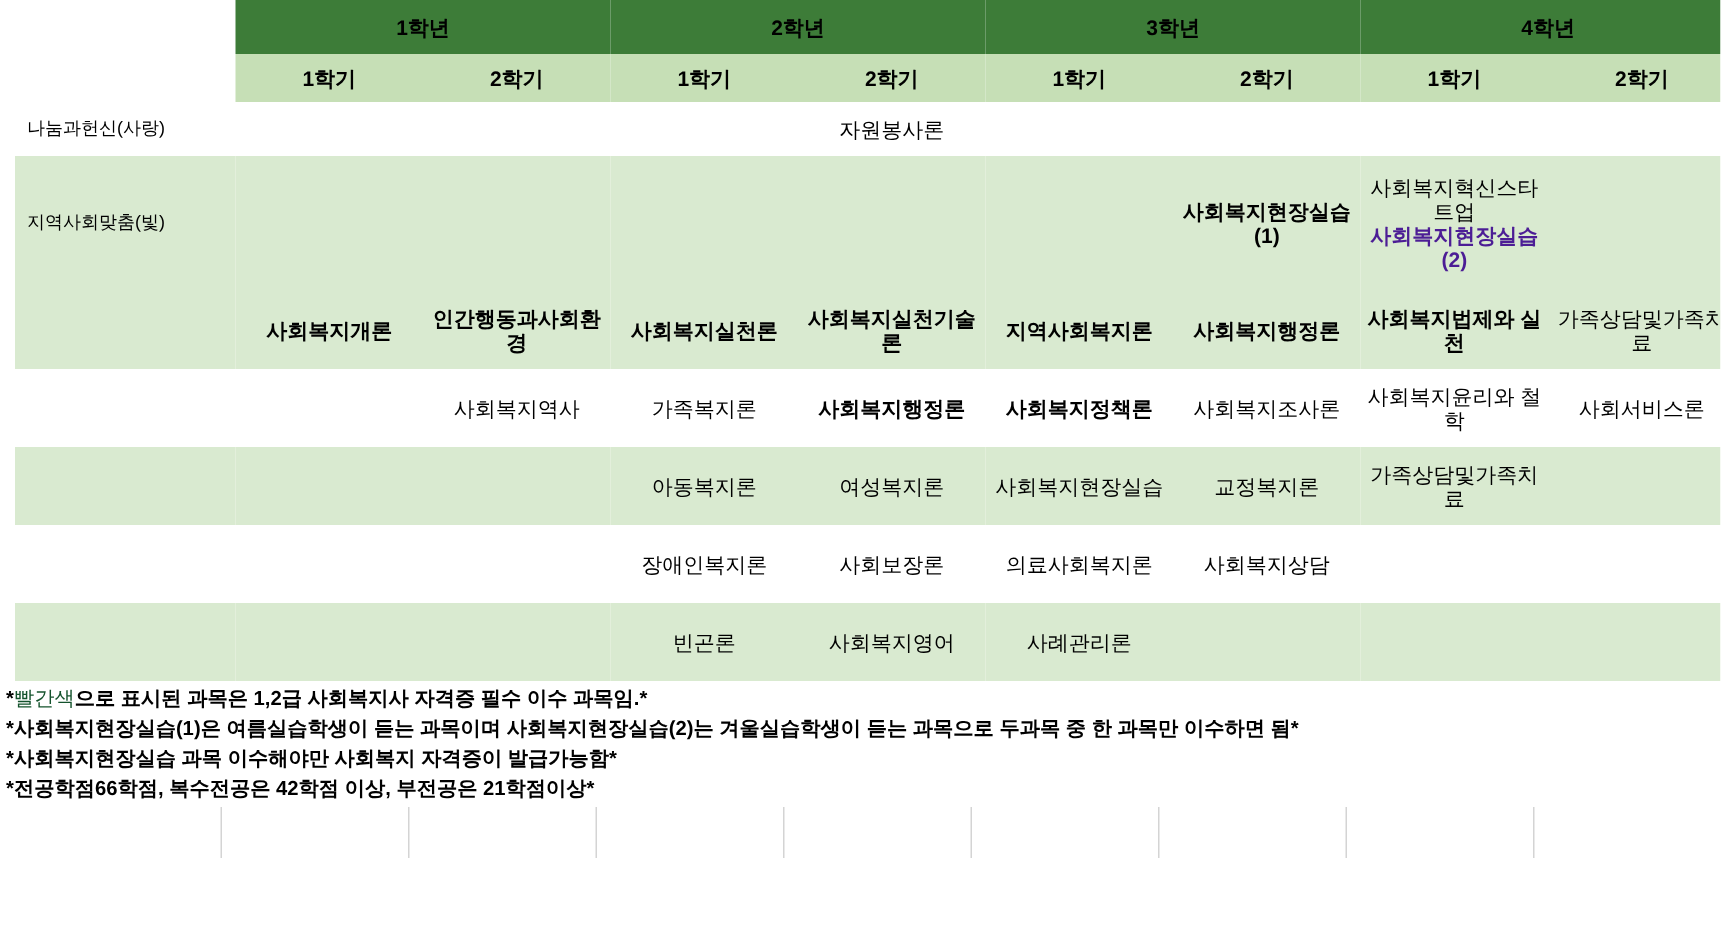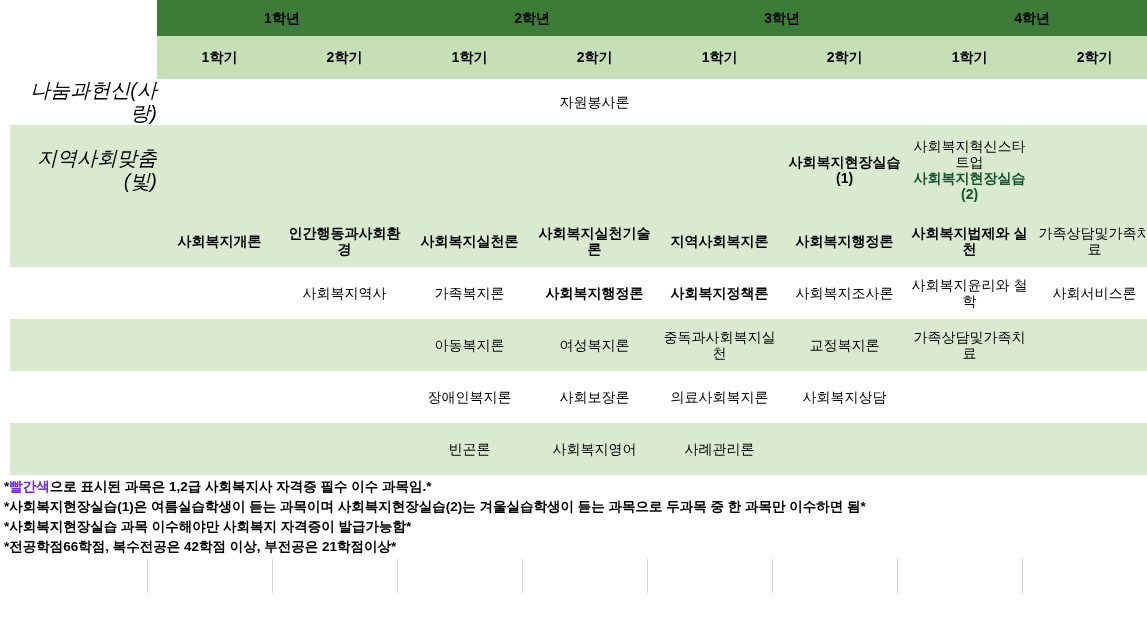--- a/index.html
+++ b/index.html
@@ -41,50 +41,49 @@
     font-size: 16px;
     height: 36px;
   }
   .yr-row th.blank {
     background: #ffffff;
   }
   .sem-row td {
     background: #c6dfb6;
     font-weight: bold;
     font-size: 14px;
-    height: 43px;
+    height: 32px;
   }
   .sem-row td.blank {
     background: #ffffff;
   }
   .body-row td {
     height: 36px;
     font-size: 13.5px;
   }
   .body-row td.lead {
-    text-align: right;
+    text-align: left;
     padding-left: 8px;
-    font-size: 20px;
-    font-style: italic;
+    font-size: 12px;
   }
   .shade-green td { background: #d9ead0; }
   .shade-white td { background: #ffffff; }
-  .red { color: #14532d; font-weight: bold; }
+  .red { color: #4c1d95; font-weight: bold; }
   .tall-2 td { height: 90px; }
   .tall-3 td { height: 52px; }
 
   .notes {
     padding: 2px 0 0 4px;
     font-size: 13.5px;
     line-height: 1.48;
     font-weight: bold;
     color: #000000;
   }
   .notes div { white-space: nowrap; }
-  .notes .red-inline { color: #6d28d9; font-weight: bold; margin-top: 28px; }
+  .notes .red-inline { color: #14532d; font-weight: normal; margin-top: 28px; }
 
   .footer-lines {
     position: relative;
     height: 34px;
     margin-top: 2px;
   }
   .footer-lines .vline {
     position: absolute;
     top: 0;
     width: 1px;
@@ -175,21 +174,21 @@
           <td>사회복지조사론</td>
           <td>사회복지윤리와 철학</td>
           <td>사회서비스론</td>
         </tr>
         <tr class="body-row shade-green tall-3">
           <td class="lead"></td>
           <td></td>
           <td></td>
           <td>아동복지론</td>
           <td>여성복지론</td>
-          <td>중독과사회복지실천</td>
+          <td>사회복지현장실습</td>
           <td>교정복지론</td>
           <td>가족상담및가족치료</td>
           <td></td>
         </tr>
         <tr class="body-row shade-white tall-3">
           <td class="lead"></td>
           <td></td>
           <td></td>
           <td>장애인복지론</td>
           <td>사회보장론</td>

